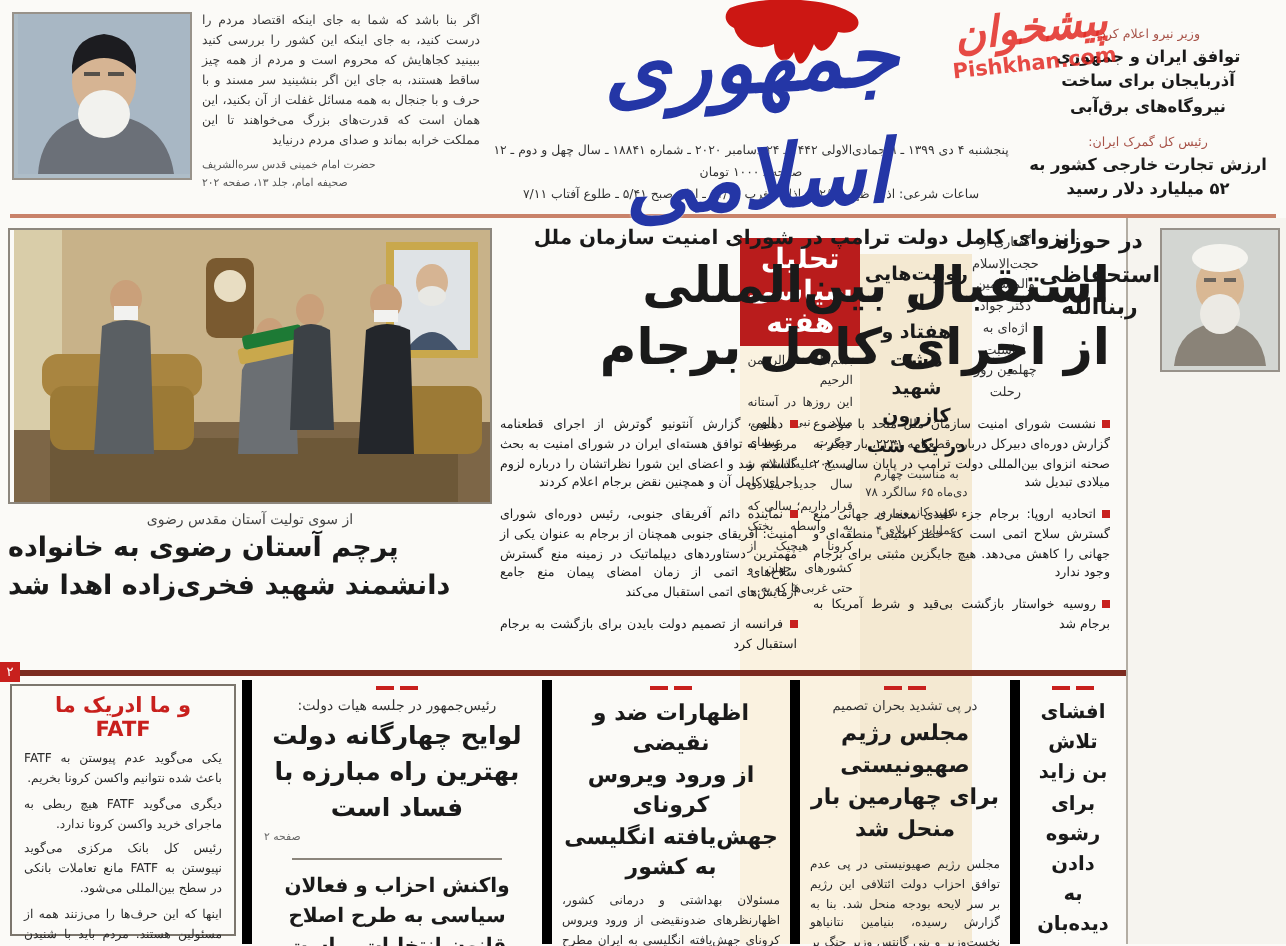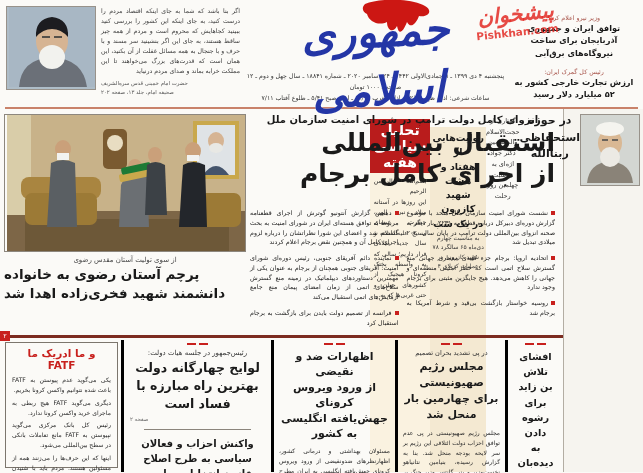--- a/index.html
+++ b/index.html
@@ -33,21 +33,21 @@
   .bullets{display:flex;gap:8px;}
   .bcol{flex:1;min-width:0;}
   .bullet{margin:0 0 6px;font-size:6.3px;line-height:1.55;text-align:justify;}
   .sq{display:inline-block;width:4px;height:4px;background:#c8201d;margin-left:3px;}
   .photo-story{width:248px;padding:5px 2px 0 4px;box-sizing:border-box;}
   .photo-frame{border:1px solid #8d877e;line-height:0;}
   .ps-kicker{font-size:7px;color:#444;text-align:center;margin-top:4px;}
   .ps-h{font-size:13.5px;font-weight:800;text-align:left;line-height:1.4;white-space:pre-line;margin-top:1px;}
   
   .bottom{flex:1;display:flex;min-height:0;}
-  .bottom>div{border-left:3px solid #000000;box-sizing:border-box;}
+  .bottom>div{border-left:5px solid #000000;box-sizing:border-box;}
   .bottom>div:last-child{border-left:none;}
   .dash{display:flex;justify-content:center;gap:3px;margin:3px 0 4px;}
   .dash i{width:9px;height:2px;background:#c8201d;display:block;}
   .col-bz{width:58px;padding:0 4px;}
   .bz-h{font-size:9.8px;font-weight:800;text-align:center;line-height:1.55;white-space:pre-line;}
   .col-kn{width:110px;padding:0 5px;}
   .kn-kicker{font-size:6.6px;text-align:center;color:#333;}
   .kn-h{font-size:11px;font-weight:800;text-align:center;line-height:1.45;white-space:pre-line;margin-top:2px;}
   .kn-b{font-size:6px;line-height:1.65;text-align:justify;margin-top:5px;color:#2a2a2a;}
   .col-cor{width:124px;padding:0 5px;}

